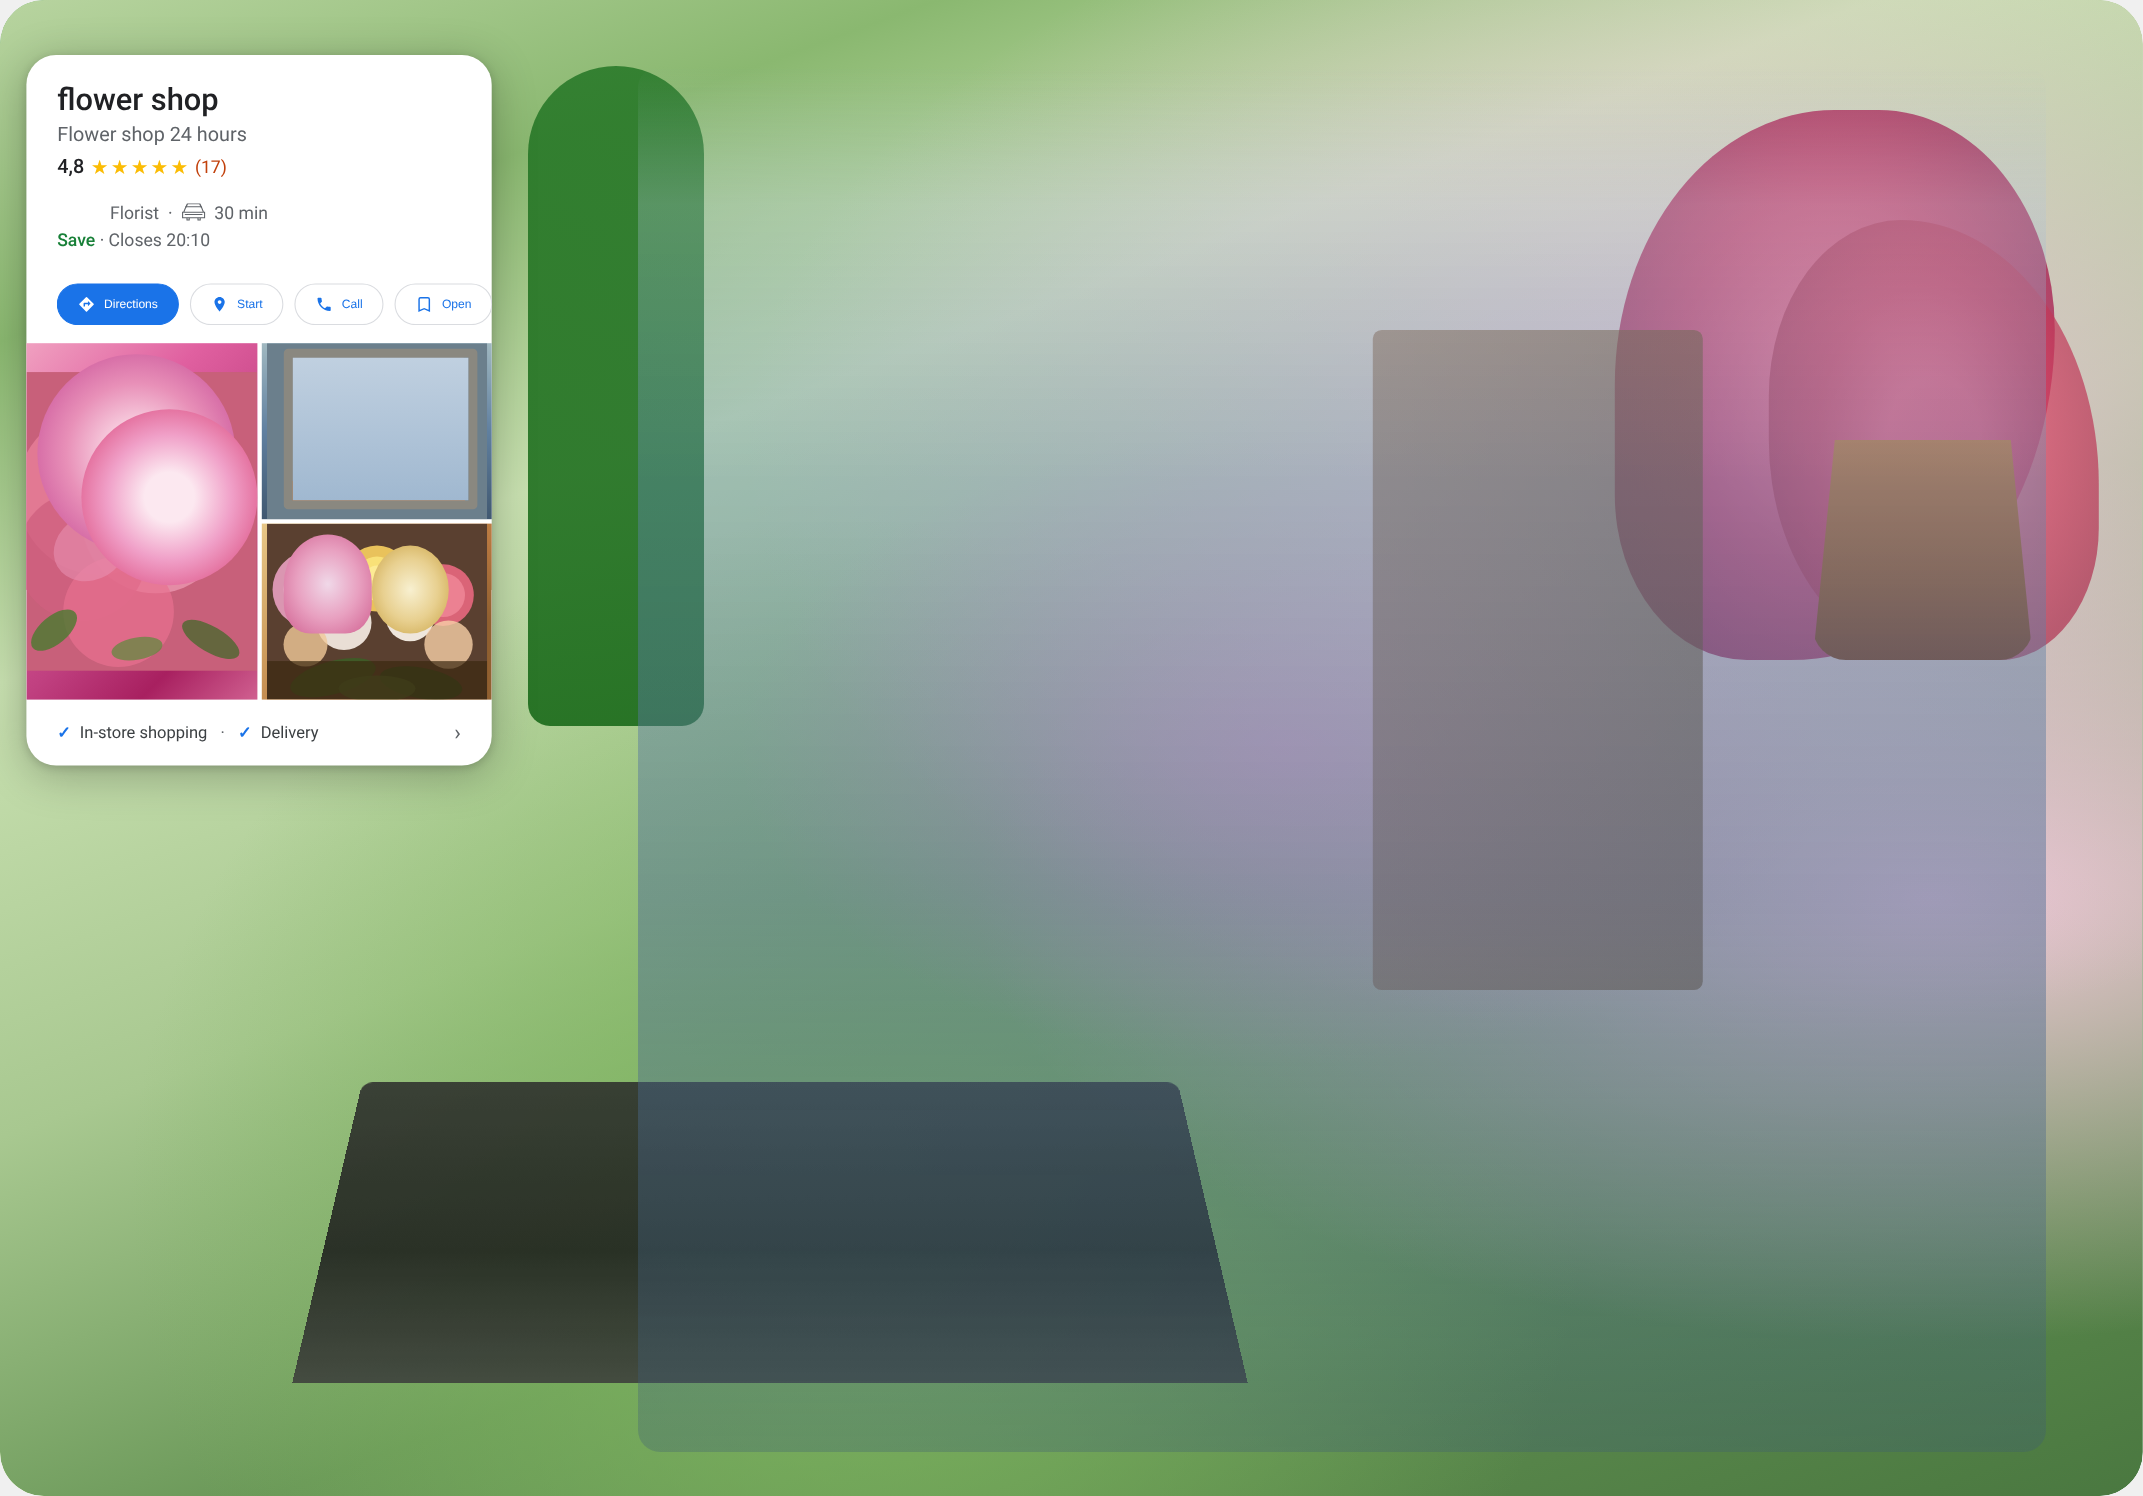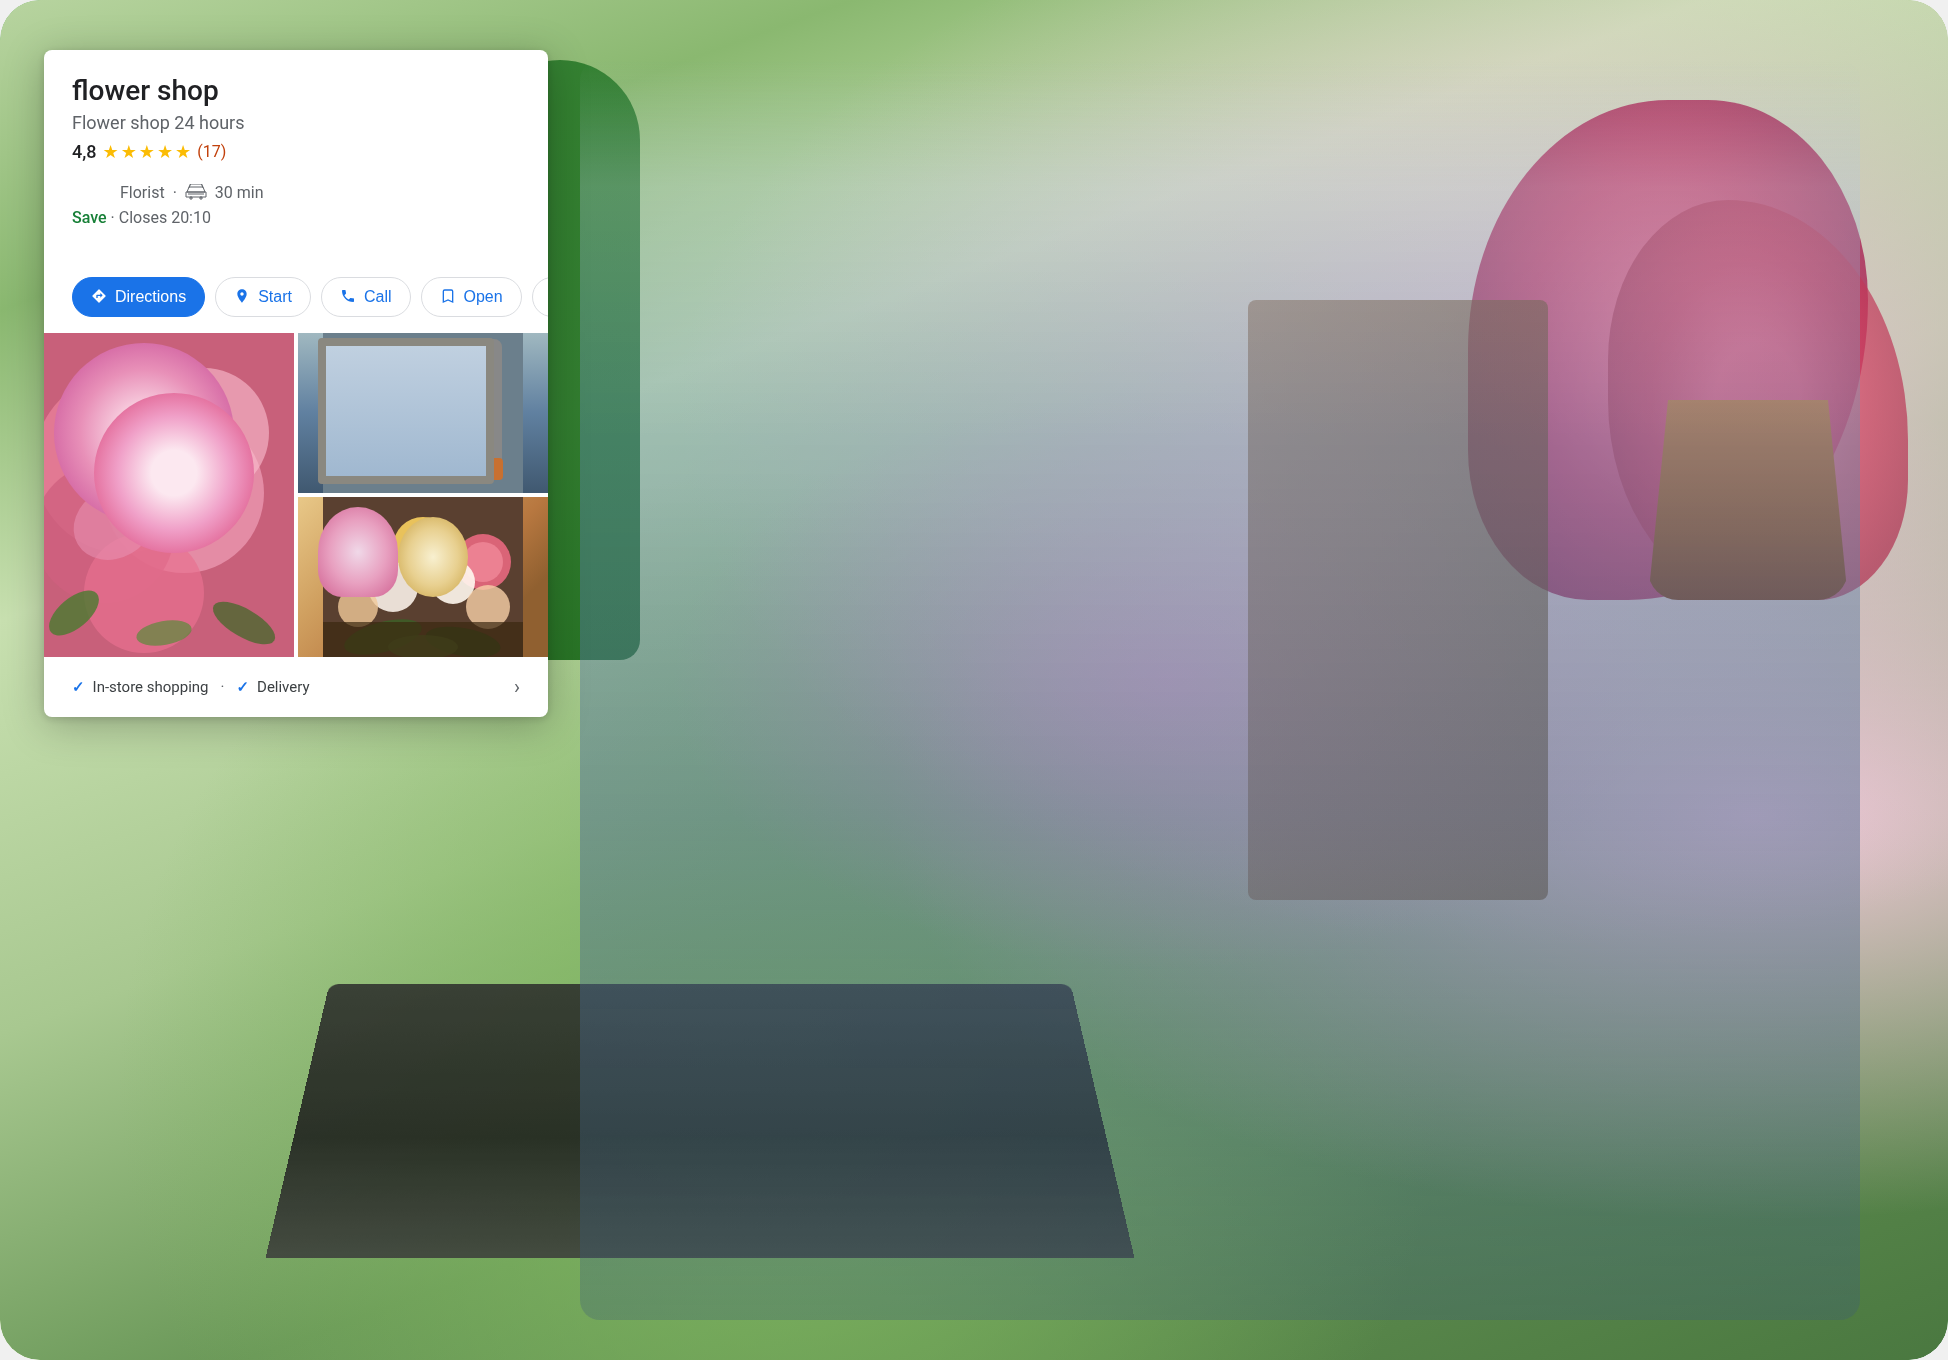--- a/index.html
+++ b/index.html
@@ -119,24 +119,24 @@
       height: 600px;
       background: linear-gradient(90deg, #8a6040 0%, #6a4820 100%);
       opacity: 0.6;
       border-radius: 8px;
     }
 
     
     .maps-card {
       position: absolute;
       top: 50px;
-      left: 44px;
-      width: 504px;
+      left: 24px;
+      width: 423px;
       background: #ffffff;
-      border-radius: 8px;
+      border-radius: 27px;
       box-shadow: 0 8px 40px rgba(0,0,0,0.25), 0 2px 8px rgba(0,0,0,0.15);
       overflow: hidden;
       z-index: 10;
     }
 
     .card-header {
       padding: 24px 28px 16px 28px;
     }
 
     .business-name {
@@ -206,33 +206,32 @@
     .action-buttons {
       display: flex;
       gap: 10px;
       padding: 14px 28px 16px 28px;
       flex-wrap: nowrap;
       overflow-x: auto;
     }
 
     .action-btn {
       display: flex;
-      align-items: flex-start;
+      align-items: center;
       gap: 8px;
       padding: 10px 18px;
       border-radius: 24px;
       border: 1px solid #dadce0;
       background: #ffffff;
       cursor: pointer;
-      font-size: 16px;
+      font-size: 11px;
       font-weight: 500;
       color: #1a73e8;
       white-space: nowrap;
       transition: background 0.2s;
-      margin-top: 20px;
     }
 
     .action-btn.primary {
       background: #1a73e8;
       color: #ffffff;
       border-color: #1a73e8;
     }
 
     .btn-icon {
       font-size: 16px;

